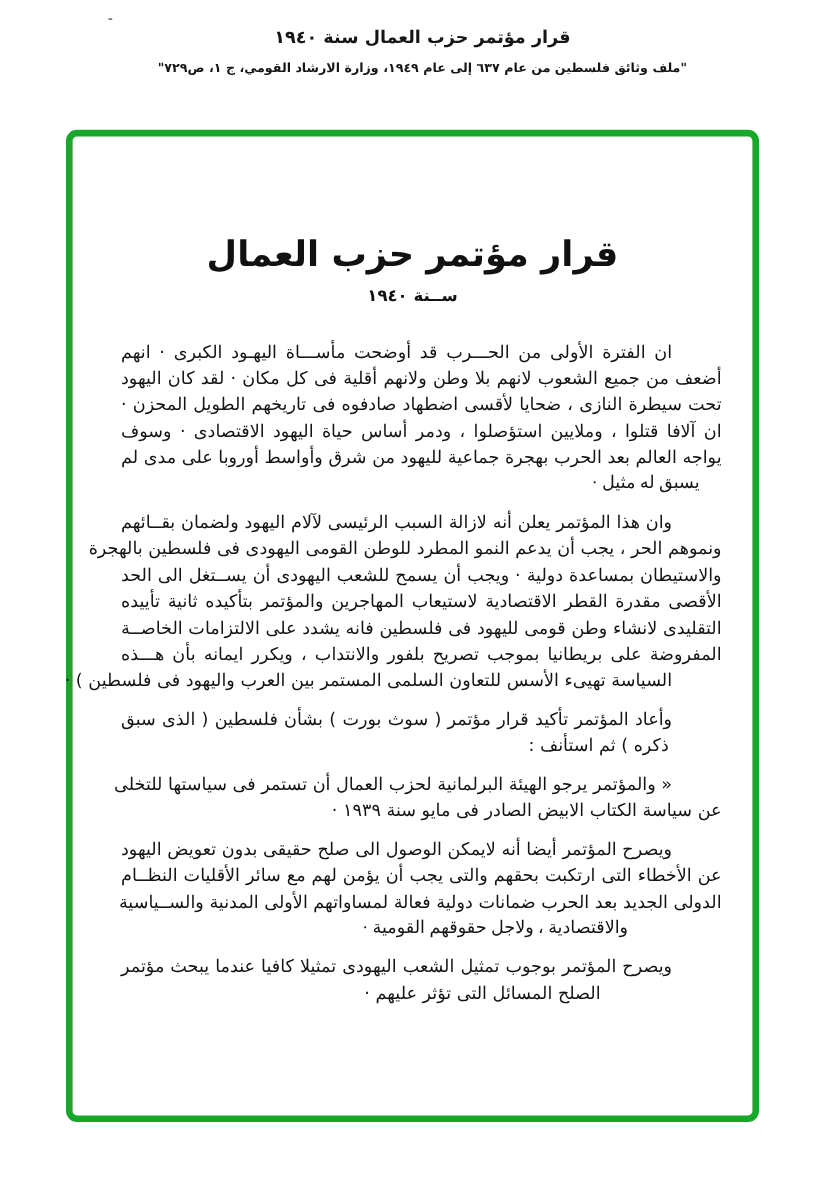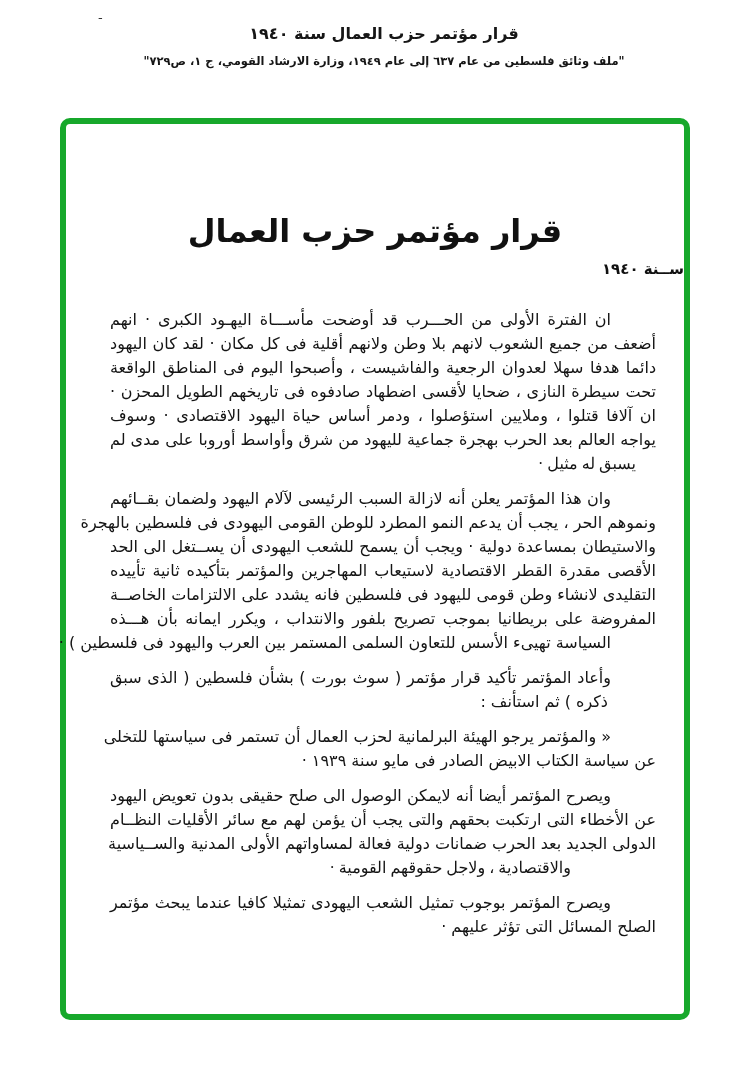--- a/index.html
+++ b/index.html
@@ -60,21 +60,21 @@
     direction: rtl;
     font-size: 32px;
     font-weight: bold;
     color: #111;
   }
   .doc-subtitle {
     position: absolute;
     top: 136px;
     left: 0;
     width: 100%;
-    text-align: right;
+    text-align: center;
     direction: rtl;
     font-size: 15px;
     font-weight: bold;
     color: #111;
   }
   .text-block {
     position: absolute;
     top: 184px;
     right: 28px;
     width: 546px;
@@ -96,42 +96,41 @@
   
   .ln.end {
     text-align: right;
     text-align-last: right;
   }
   
   .ln.fi  { margin-right: 45px; }
   .ln.i20 { margin-right: 20px; font-family: Liberation Serif, serif; }
   .ln.i48 { margin-right: 48px; }
   .ln.i85 { margin-right: 85px; font-family: Liberation Serif, serif; }
-  .ln.i110{ }
+  .ln.i110{ margin-right: 110px; }
 </style>
 </head>
 <body>
 
 <span class="corner-mark">-</span>
 
 <div class="page-header">
   <div class="hdr-title">قرار مؤتمر حزب العمال سنة ١٩٤٠</div>
   <div class="hdr-source">"ملف وثائق فلسطين من عام ٦٣٧ إلى عام ١٩٤٩، وزارة الارشاد القومي، ج ١، ص٧٢٩"</div>
 </div>
 
 <div class="doc-frame">
   <div class="doc-title">قرار مؤتمر حزب العمال</div>
   <div class="doc-subtitle">ســنة ١٩٤٠</div>
 
   <div class="text-block">
 
     <div class="para">
       <div class="ln fi">ان الفترة الأولى من الحـــرب قد أوضحت مأســـاة اليهـود الكبرى · انهم</div>
       <div class="ln">أضعف من جميع الشعوب لانهم بلا وطن ولانهم أقلية فى كل مكان · لقد كان اليهود</div>
-      <div class="ln">دائما هدفا سهلا لعدوان الرجعية والفاشيست ، وأصبحوا اليوم فى المناطق الواقعة</div>
       <div class="ln">تحت سيطرة النازى ، ضحايا لأقسى اضطهاد صادفوه فى تاريخهم الطويل المحزن ·</div>
       <div class="ln">ان آلافا قتلوا ، وملايين استؤصلوا ، ودمر أساس حياة اليهود الاقتصادى · وسوف</div>
       <div class="ln">يواجه العالم بعد الحرب بهجرة جماعية لليهود من شرق وأواسط أوروبا على مدى لم</div>
       <div class="ln end i20">يسبق له مثيل ·</div>
     </div>
 
     <div class="para">
       <div class="ln fi">وان هذا المؤتمر يعلن أنه لازالة السبب الرئيسى لآلام اليهود ولضمان بقــائهم</div>
       <div class="ln">ونموهم الحر ، يجب أن يدعم النمو المطرد للوطن القومى اليهودى فى فلسطين بالهجرة</div>
       <div class="ln">والاستيطان بمساعدة دولية · ويجب أن يسمح للشعب اليهودى أن يســتغل الى الحد</div>

